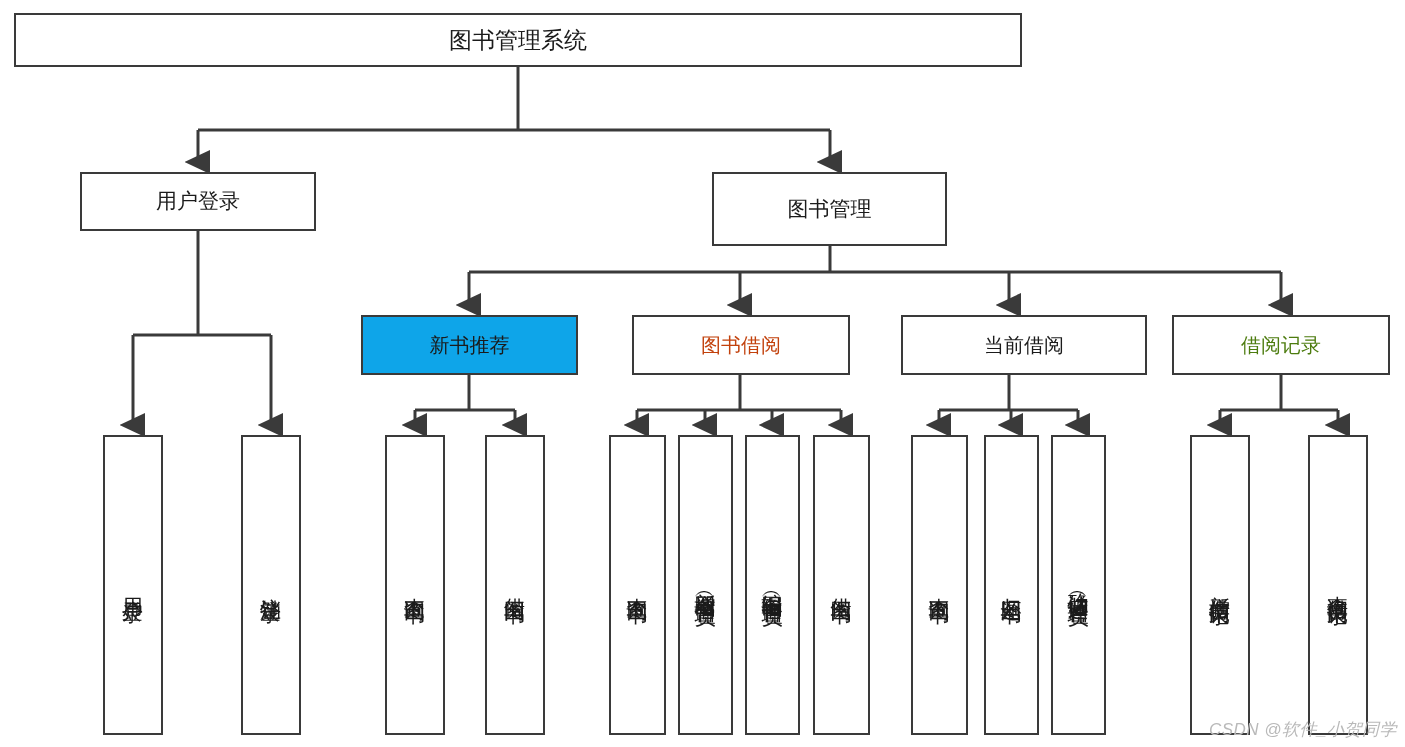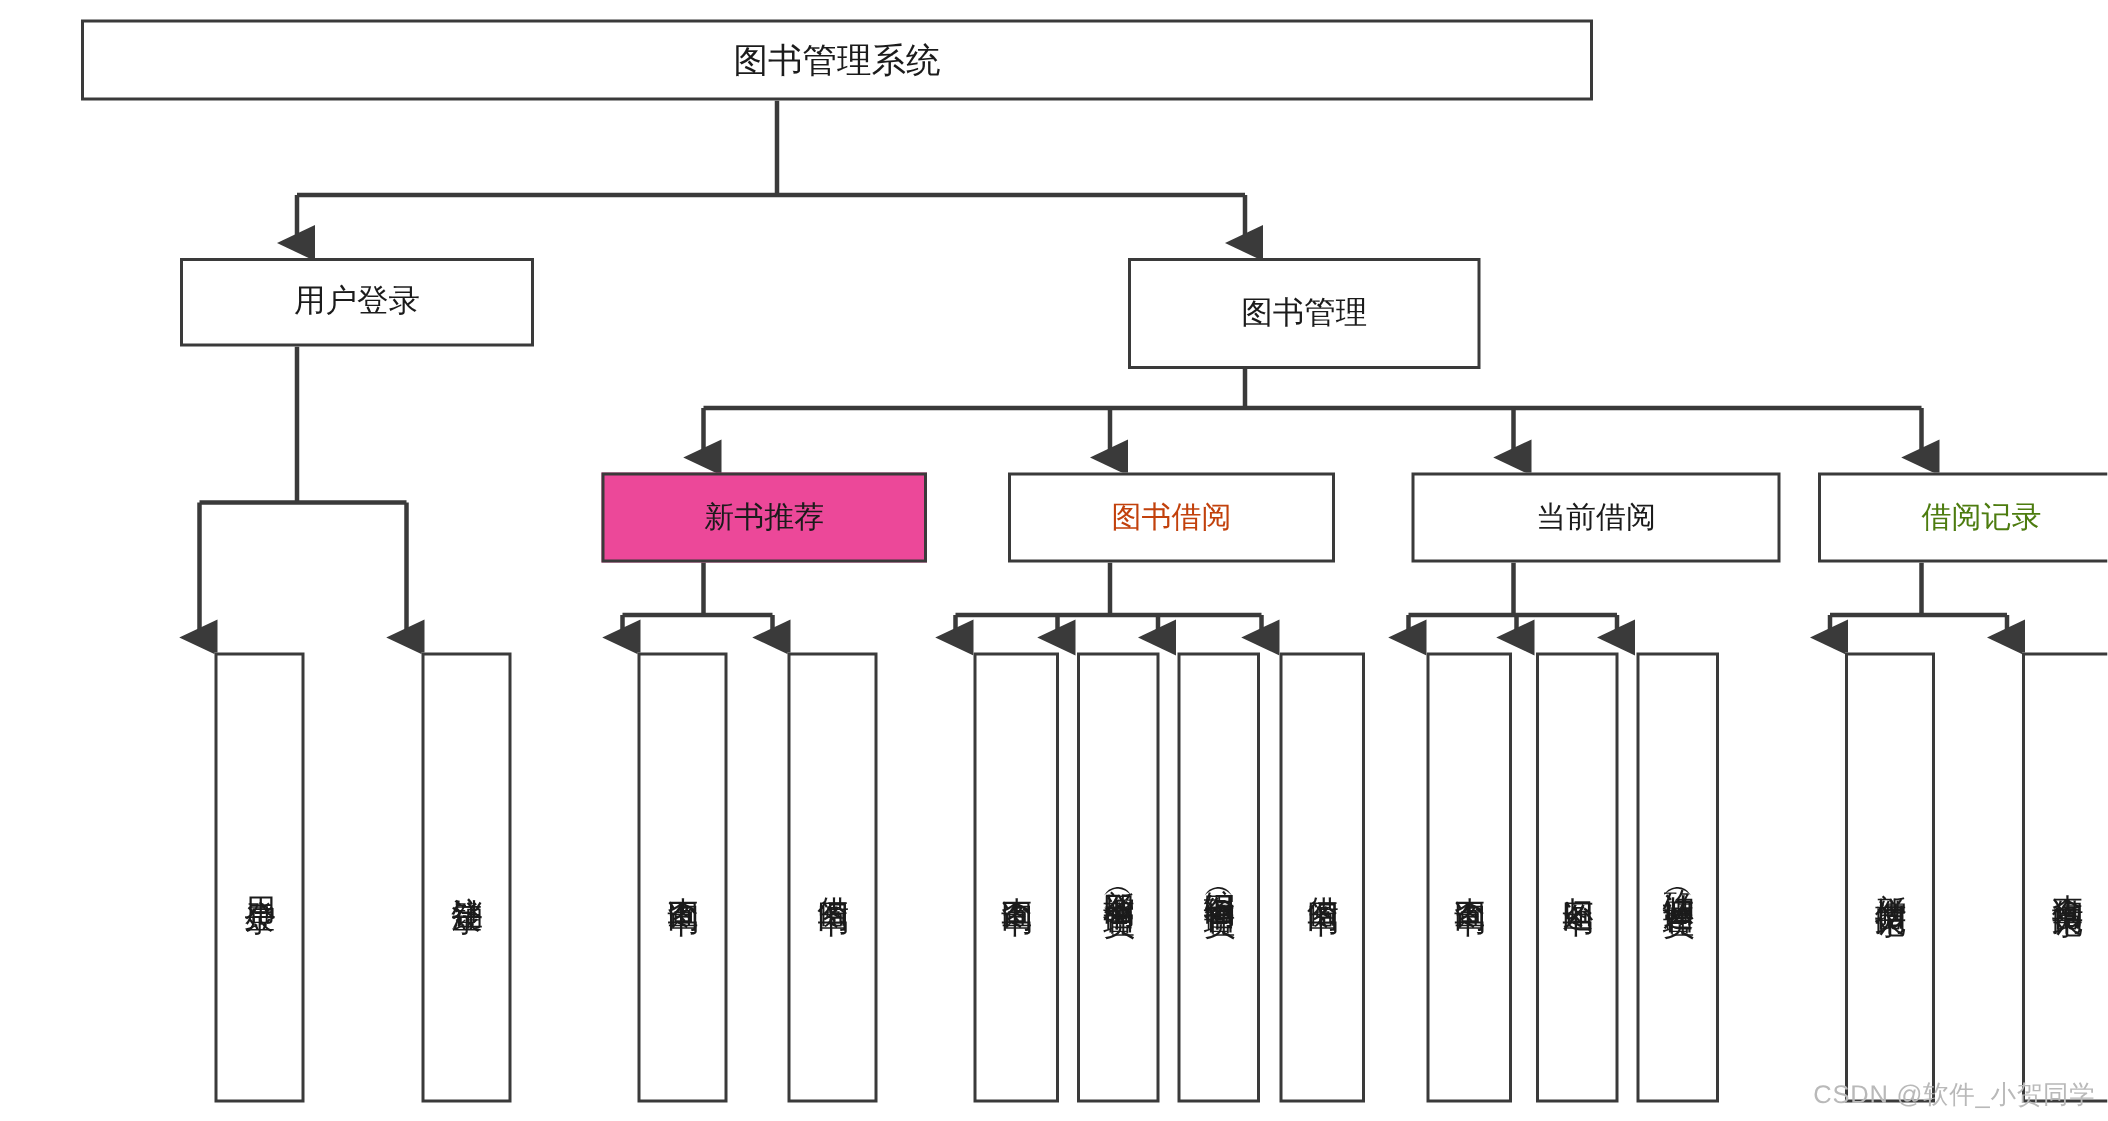--- a/index.html
+++ b/index.html
@@ -30,21 +30,20 @@
     position: absolute;
     box-sizing: border-box;
     border: 2px solid #3a3a3a;
     background: #ffffff;
     color: #1b1b1b;
     display: flex;
     align-items: center;
     justify-content: center;
     text-align: center;
     line-height: 1.15;
-    margin-left: 40px;
   }
   .node.level0 {
     font-size: 23px;
   }
   .node.level1 {
     font-size: 21px;
   }
   .node.level2 {
     font-size: 20px;
   }
@@ -132,21 +131,21 @@
     <span>图书管理系统</span>
   </div>
 
   <div class="node level1" style="left: 80px; top: 172px; width: 236px; height: 59px; border-color: rgb(58, 58, 58); background: rgb(255, 255, 255); color: rgb(27, 27, 27);">
     <span>用户登录</span>
   </div>
   <div class="node level1" style="left: 712px; top: 172px; width: 235px; height: 74px; border-color: rgb(58, 58, 58); background: rgb(255, 255, 255); color: rgb(27, 27, 27);">
     <span>图书管理</span>
   </div>
 
-  <div class="node level2" style="left: 361px; top: 315px; width: 217px; height: 60px; border-color: rgb(58, 58, 58); background: #ec4899; color: rgb(27, 27, 27);">
+  <div class="node level2" style="left: 361px; top: 315px; width: 217px; height: 60px; border-color: rgb(58, 58, 58); background: #0ea5e9; color: rgb(27, 27, 27);">
     <span>新书推荐</span>
   </div>
   <div class="node level2" style="left: 632px; top: 315px; width: 218px; height: 60px; border-color: rgb(58, 58, 58); background: rgb(255, 255, 255); color: #c2410c;">
     <span>图书借阅</span>
   </div>
   <div class="node level2" style="left: 901px; top: 315px; width: 246px; height: 60px; border-color: rgb(58, 58, 58); background: rgb(255, 255, 255); color: rgb(27, 27, 27);">
     <span>当前借阅</span>
   </div>
   <div class="node level2" style="left: 1172px; top: 315px; width: 218px; height: 60px; border-color: rgb(58, 58, 58); background: rgb(255, 255, 255); color: #4d7c0f;">
     <span>借阅记录</span>
@@ -185,15 +184,15 @@
   <div class="node leaf" style="left: 1051px; top: 435px; width: 55px; height: 300px; border-color: rgb(58, 58, 58); background: rgb(255, 255, 255); color: rgb(27, 27, 27);">
     <span class="leaf-text">确认归还（管理员）</span>
   </div>
   <div class="node leaf" style="left: 1190px; top: 435px; width: 60px; height: 300px; border-color: rgb(58, 58, 58); background: rgb(255, 255, 255); color: rgb(27, 27, 27);">
     <span class="leaf-text">新增借阅记录</span>
   </div>
   <div class="node leaf" style="left: 1308px; top: 435px; width: 60px; height: 300px; border-color: rgb(58, 58, 58); background: rgb(255, 255, 255); color: rgb(27, 27, 27);">
     <span class="leaf-text">查询借阅记录</span>
   </div>
 
-  <div class="watermark" style="color: rgb(185, 185, 185);">CSDN @软件_小贺同学</div>
+  <div class="watermark" style="color: rgb(185, 185, 185); font-style: italic;">CSDN @软件_小贺同学</div>
 
 </div>
 
 </body></html>

